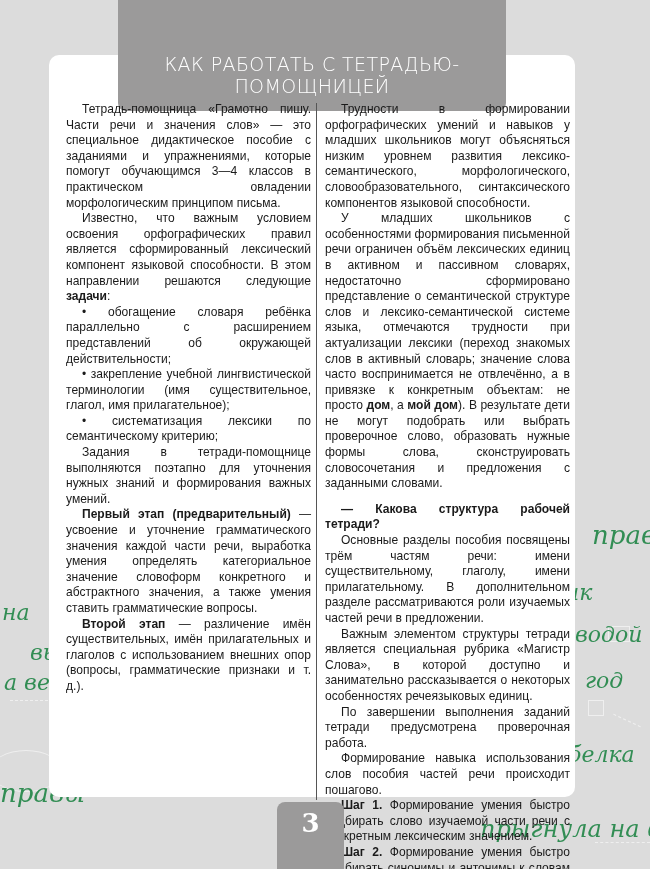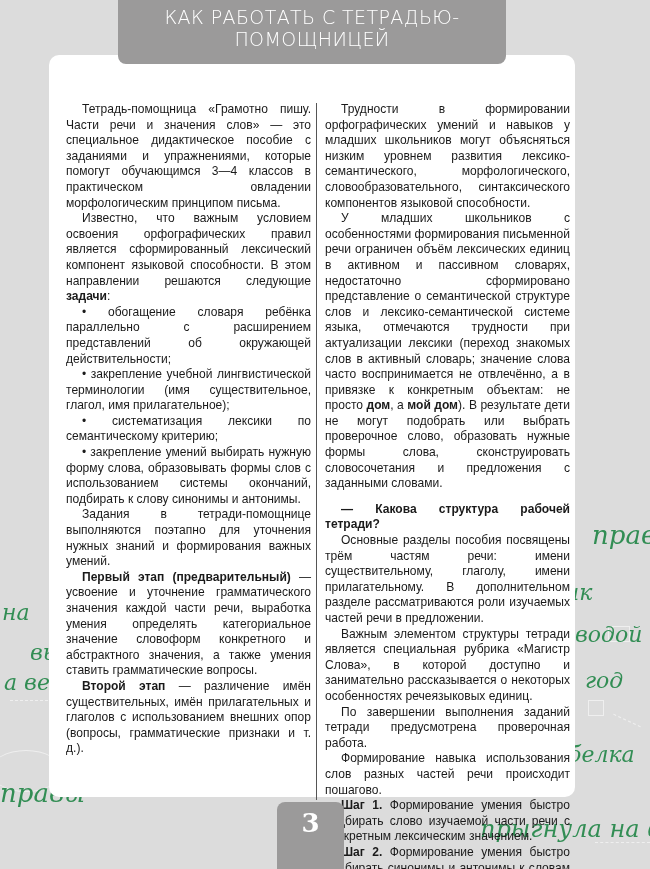--- a/index.html
+++ b/index.html
@@ -11,21 +11,21 @@
   .deco { position:absolute; color:#15803d; font-family:"DejaVu Serif", serif; font-style:italic; font-size:26px; opacity:0.85; white-space:nowrap; }
   .deco-line { position:absolute; border-top:1.5px dashed #f4f4f4; opacity:.8; }
   .deco-circle { position:absolute; border:1.5px solid #f4f4f4; border-radius:50%; opacity:.75; }
   .deco-box { position:absolute; border:1.5px solid #f4f4f4; opacity:.8; }
 
   .card {
     position:absolute; left:49px; top:55px; width:526px; height:742px;
     background:#ffffff; border-radius:10px;
   }
   .header-tab {
-    position:absolute; left:118px; top:0; width:388px; height:64px;
+    position:absolute; left:118px; top:0; width:388px; height:111px;
     background:#9b9a9a; border-radius:0 0 8px 8px;
   }
   .header-title {
     position:absolute; left:0; right:0; bottom:14px; text-align:center;
     color:#ffffff; font-size:19px; letter-spacing:0.4px;
     font-family:"DejaVu Sans", sans-serif; font-weight:300;
   }
   .col {
     position:absolute; top:102px; width:245px;
     font-size:12.05px; line-height:15.6px; color:#1a1a1a; text-align:justify;
@@ -71,37 +71,36 @@
 <div class="header-tab">
   <div class="header-title">КАК РАБОТАТЬ С ТЕТРАДЬЮ-ПОМОЩНИЦЕЙ</div>
 </div>
 
 <div class="col col-left">
   <p>Тетрадь-помощница «Грамотно пишу. Части речи и значения слов» — это специальное дидактическое пособие с заданиями и упражнениями, которые помогут обучающимся 3—4 классов в практическом овладении морфологическим принципом письма.</p>
   <p><span>Известно, что важным условием освоения орфографических правил является сформированный лексический компонент языковой способности. В этом направлении решаются следующие </span><b>задачи</b><span>:</span></p>
   <p>• обогащение словаря ребёнка параллельно с расширением представлений об окружающей действительности;</p>
   <p>• закрепление учебной лингвистической терминологии (имя существительное, глагол, имя прилагательное);</p>
   <p>• систематизация лексики по семантическому критерию;</p>
-  <p>• закрепление умений выбирать нужную форму слова, образовывать формы слов с использованием системы окончаний, подбирать к слову синонимы и антонимы.</p>
   <p>Задания в тетради-помощнице выполняются поэтапно для уточнения нужных знаний и формирования важных умений.</p>
   <p><b>Первый этап (предварительный)</b><span> — усвоение и уточнение грамматического значения каждой части речи, выработка умения определять категориальное значение словоформ конкретного и абстрактного значения, а также умения ставить грамматические вопросы.</span></p>
   <p><b>Второй этап</b><span> — различение имён существительных, имён прилагательных и глаголов с использованием внешних опор (вопросы, грамматические признаки и т. д.).</span></p>
 
 </div>
 
 <div class="divider"></div>
 
 <div class="col col-right">
   <p>Трудности в формировании орфографических умений и навыков у младших школьников могут объясняться низким уровнем развития лексико-семантического, морфологического, словообразовательного, синтаксического компонентов языковой способности.</p>
   <p><span>У младших школьников с особенностями формирования письменной речи ограничен объём лексических единиц в активном и пассивном словарях, недостаточно сформировано представление о семантической структуре слов и лексико-семантической системе языка, отмечаются трудности при актуализации лексики (переход знакомых слов в активный словарь; значение слова часто воспринимается не отвлечённо, а в привязке к конкретным объектам: не просто </span><b>дом</b><span>, а </span><b>мой дом</b><span>). В результате дети не могут подобрать или выбрать проверочное слово, образовать нужные формы слова, сконструировать словосочетания и предложения с заданными словами.</span></p>
   <p class="gap q">— Какова структура рабочей тетради?</p>
   <p>Основные разделы пособия посвящены трём частям речи: имени существительному, глаголу, имени прилагательному. В дополнительном разделе рассматриваются роли изучаемых частей речи в предложении.</p>
   <p>Важным элементом структуры тетради является специальная рубрика «Магистр Слова», в которой доступно и занимательно рассказывается о некоторых особенностях речеязыковых единиц.</p>
   <p>По завершении выполнения заданий тетради предусмотрена проверочная работа.</p>
-  <p>Формирование навыка использования слов разных частей речи происходит пошагово.</p>
+  <p>Формирование навыка использования слов пособия частей речи происходит пошагово.</p>
   <p><b>Шаг 1.</b><span> Формирование умения быстро подбирать слово изучаемой части речи с конкретным лексическим значением.</span></p>
   <p><b>Шаг 2.</b><span> Формирование умения быстро подбирать синонимы и антонимы к словам изучаемой части речи.</span></p>
 
 </div>
 
 <div class="page-tab">
   <div class="page-num">3</div>
 </div>
 
 </body></html>

